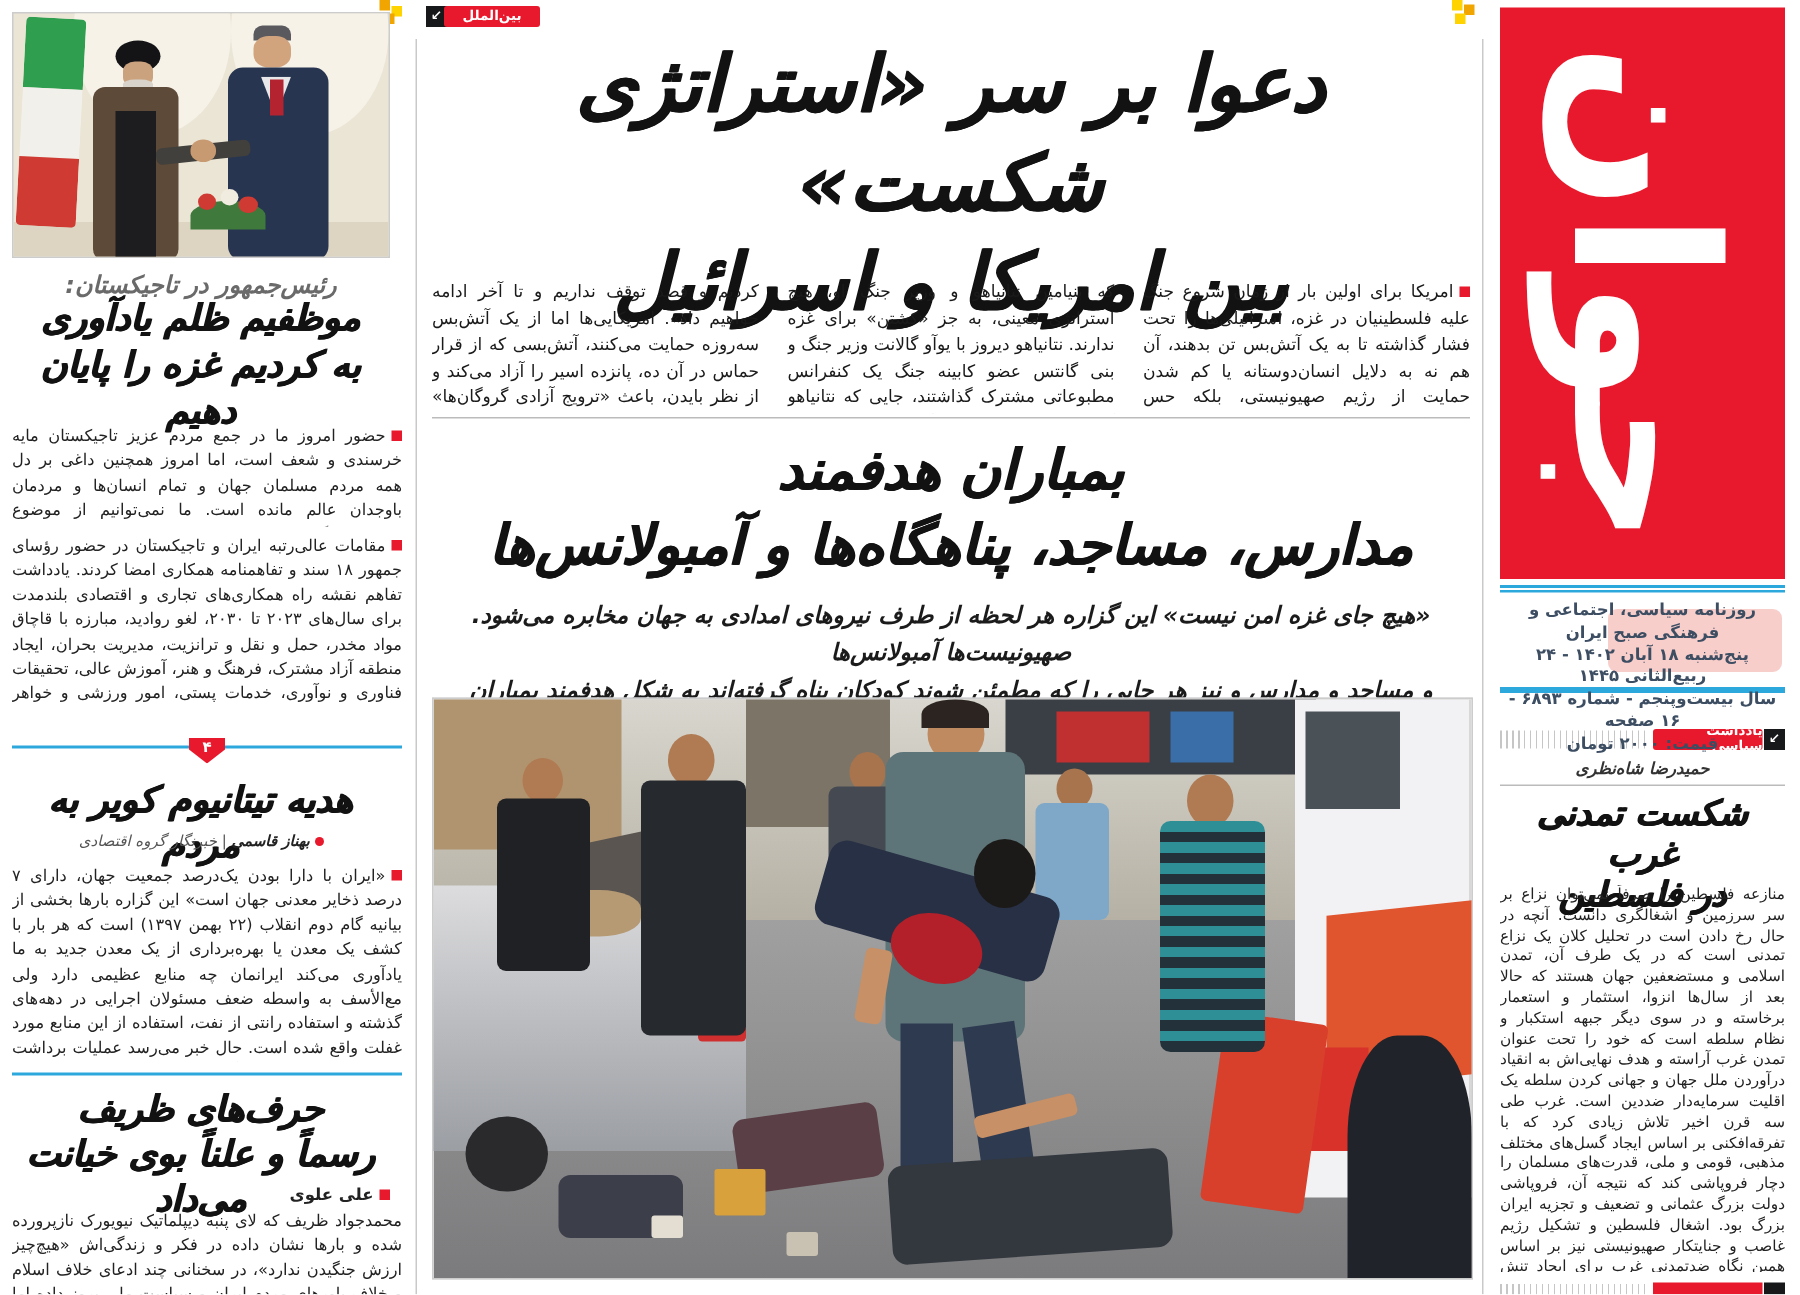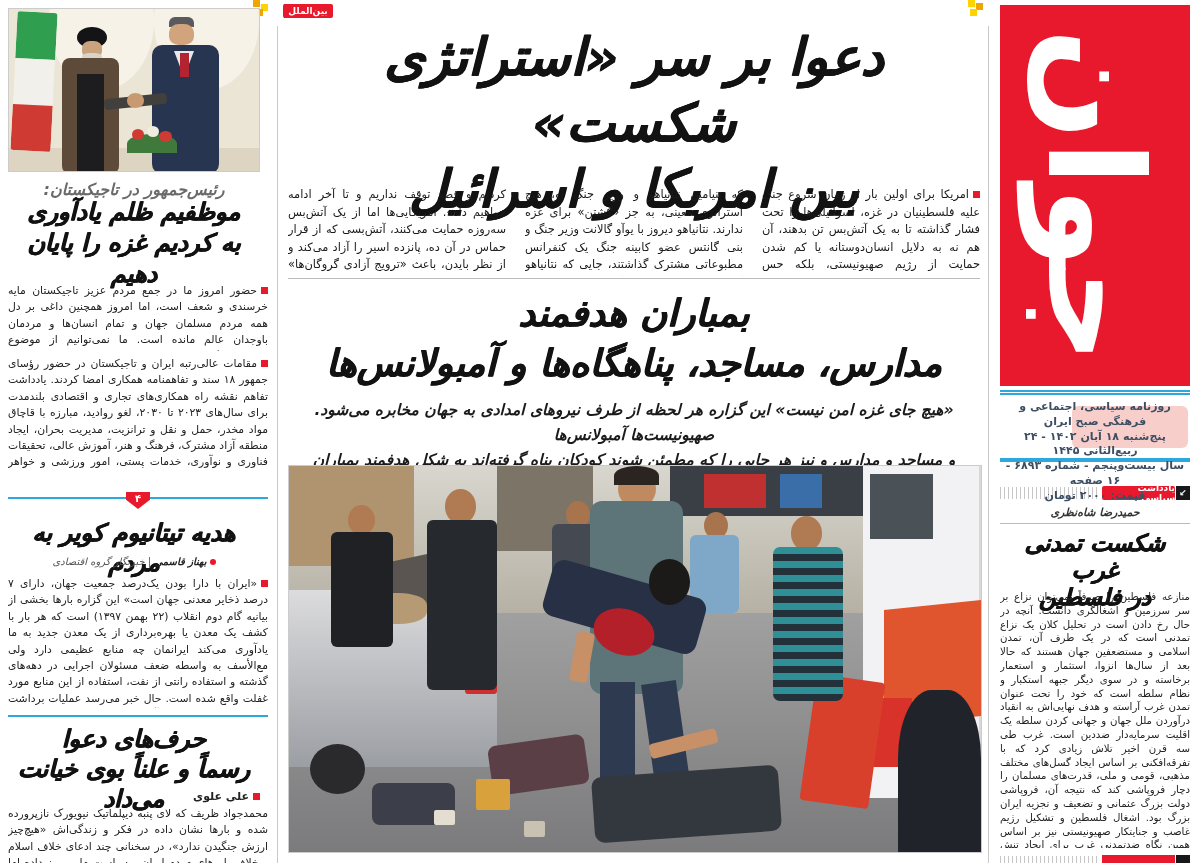--- a/index.html
+++ b/index.html
@@ -107,21 +107,21 @@
     <div>در فلسطین</div>
   </div>
 
   <div class="abs just clip" style="left:1000px; top:590px; width:190px; height:258px; font-size:10.2px; line-height:13.8px; color:#222;"><span>منازعه فلسطین را صرفاً نمی‌توان نزاع بر سر سرزمین و اشغالگری دانست. آنچه در حال رخ دادن است در تحلیل کلان یک نزاع تمدنی است که در یک طرف آن، تمدن اسلامی و مستضعفین جهان هستند که حالا بعد از سال‌ها انزوا، استثمار و استعمار برخاسته و در سوی دیگر جبهه استکبار و نظام سلطه است که خود را تحت عنوان تمدن غرب آراسته و هدف نهایی‌اش به انقیاد درآوردن ملل جهان و جهانی کردن سلطه یک اقلیت سرمایه‌دار ضددین است. غرب طی سه قرن اخیر تلاش زیادی کرد که با تفرقه‌افکنی بر اساس ایجاد گسل‌های مختلف مذهبی، قومی و ملی، قدرت‌های مسلمان را دچار فروپاشی کند که نتیجه آن، فروپاشی دولت بزرگ عثمانی و تضعیف و تجزیه ایران بزرگ بود. اشغال فلسطین و تشکیل رژیم غاصب و جنایتکار صهیونیستی نیز بر اساس همین نگاه ضدتمدنی غرب برای ایجاد تنش دایمی در منطقه اسلامی غرب آسیا و تشکیل یک پادگان نظامی قدرتمند وابسته به غرب برای ایجاد شکاف در میان دولت‌های منطقه و جلوگیری از خیزش تمدنی مجدد اسلام بود </span></div>
 
   <div class="abs hatch" style="left:1000px; top:856px; width:100px; height:7px;"></div>
   <div class="abs badge-bar" style="left:1102px; top:855px; width:73px; height:8px;"></div>
   <div class="abs badge-arrow" style="left:1176px; top:855px; width:14px; height:8px;"></div>
 
   <div class="abs badge-arrow" style="left:284px; top:4px; width:14px; height:14px; font-size:9px;">↙</div>
-  <div class="abs badge-bar" style="left:283px; top:4px; width:50px; height:14px; font-size:9px; border-radius:2px;">بین‌الملل</div>
+  <div class="abs badge-bar" style="left:296px; top:4px; width:64px; height:14px; font-size:9px; border-radius:2px;">بین‌الملل</div>
 
   <div class="abs ctr h-black" style="left:288px; top:24px; width:692px; font-size:52px; line-height:66px;">
     <div>دعوا بر سر «استراتژی شکست»</div>
     <div>بین امریکا و اسرائیل</div>
   </div>
 
   <div class="abs just clip lead-txt" style="left:762px; top:186px; width:218px; height:90px;"><span class="bullet"></span><span>امریکا برای اولین بار از زمان شروع جنگ علیه فلسطینیان در غزه، اسرائیلی‌ها را تحت فشار گذاشته تا به یک آتش‌بس تن بدهند، آن هم نه به دلایل انسان‌دوستانه یا کم شدن حمایت از رژیم صهیونیستی، بلکه حس مقام‌های ایالات متحده این است</span></div>
   <div class="abs just clip lead-txt" style="left:525px; top:186px; width:218px; height:90px;"><span>که بنیامین نتانیاهو و وزیر جنگ او، هیچ استراتژی معینی، به جز «کشتن» برای غزه ندارند. نتانیاهو دیروز با یوآو گالانت وزیر جنگ و بنی گانتس عضو کابینه جنگ یک کنفرانس مطبوعاتی مشترک گذاشتند، جایی که نتانیاهو گفت «ما موفقیت‌های بزرگی کسب</span></div>
   <div class="abs just clip lead-txt" style="left:288px; top:186px; width:218px; height:90px;"><span>کردیم و قصد توقف نداریم و تا آخر ادامه خواهیم داد». امریکایی‌ها اما از یک آتش‌بس سه‌روزه حمایت می‌کنند، آتش‌بسی که از قرار حماس در آن ده، پانزده اسیر را آزاد می‌کند و از نظر بایدن، باعث «ترویج آزادی گروگان‌ها» خواهد شد </span><span class="pageref">| صفحه ۱۵</span></div>
 
@@ -240,21 +240,21 @@
 
   <div class="abs ctr" style="left:8px; top:556px; width:252px; font-size:10px; color:#555;">
     <span class="byline-dot"></span><span style="font-weight:bold; color:#222;">بهناز قاسمی</span> <span>| خبرنگار گروه اقتصادی</span>
   </div>
 
   <div class="abs just clip body-txt" style="left:8px; top:576px; width:260px; height:132px;"><span class="bullet"></span><span>«ایران با دارا بودن یک‌درصد جمعیت جهان، دارای ۷ درصد ذخایر معدنی جهان است» این گزاره بارها بخشی از بیانیه گام دوم انقلاب (۲۲ بهمن ۱۳۹۷) است که هر بار با کشف یک معدن یا بهره‌برداری از یک معدن جدید به ما یادآوری می‌کند ایرانمان چه منابع عظیمی دارد ولی مع‌الأسف به واسطه ضعف مسئولان اجرایی در دهه‌های گذشته و استفاده رانتی از نفت، استفاده از این منابع مورد غفلت واقع شده است. حال خبر می‌رسد عملیات برداشت از معدن تیتانیوم کهنوج آغاز شده و طبق گفته مسئولان، برآوردهای اولیه این است که سالانه ۲ میلیون تن سنگ و خاک از این معدن برداشت شود</span></div>
 
   <div class="abs blue-rule" style="left:8px; top:715px; width:260px;"></div>
 
   <div class="abs ctr h-black" style="left:4px; top:724px; width:260px; font-size:24px; line-height:30px;">
-    <div>حرف‌های دعوا</div>
+    <div>حرف‌های ظریف</div>
     <div>رسماً و علناً بوی خیانت می‌داد</div>
   </div>
 
   <div class="abs" style="left:8px; top:790px; width:252px; font-size:11px; font-weight:bold; color:#222;">
     <span class="bullet"></span><span>علی علوی</span>
   </div>
 
   <div class="abs just clip body-txt" style="left:8px; top:806px; width:260px; height:57px;">محمدجواد ظریف که لای پنبه دیپلماتیک نیویورک نازپرورده شده و بارها نشان داده در فکر و زندگی‌اش «هیچ‌چیز ارزش جنگیدن ندارد»، در سخنانی چند ادعای خلاف اسلام و خلاف باورهای مردم ایران و سیاست ملی بروز داده اما خیال او راحت است که بعد از سخنان خیانت‌باری که در قبال مطالب منتشر شده علیه شهید سلیمانی</div>
 
 </div>

